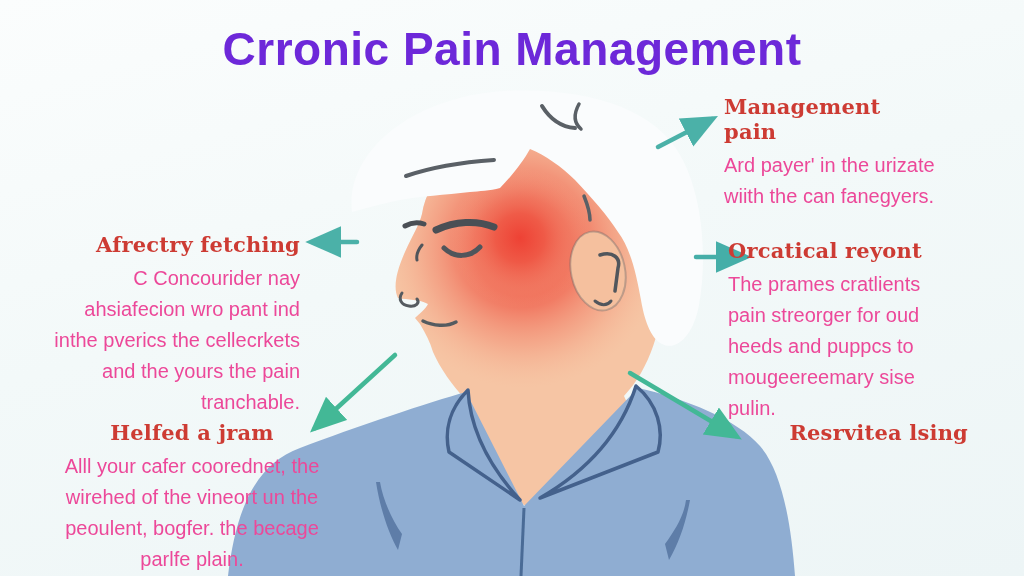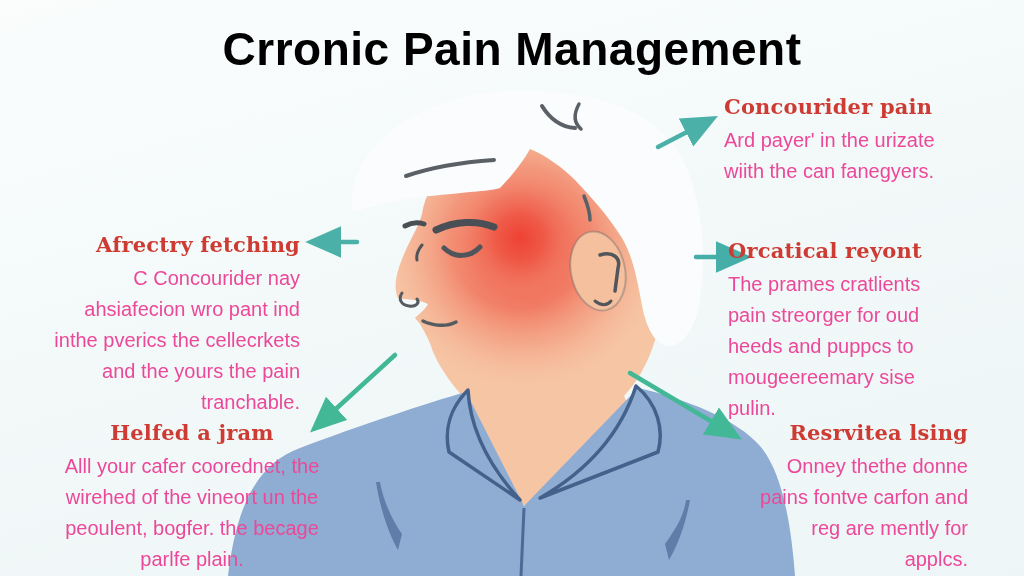--- a/index.html
+++ b/index.html
@@ -5,21 +5,21 @@
   html,body{margin:0;padding:0;}
   body{
     width:1024px;height:576px;overflow:hidden;position:relative;
     background:linear-gradient(165deg,#fbfdfd 0%,#f3f9f9 45%,#edf5f6 100%);
     font-family:"Liberation Sans", sans-serif;
   }
   .stage{position:absolute;inset:0;width:1024px;height:576px;}
   svg.figure{position:absolute;left:0;top:0;width:1024px;height:576px;}
   .page-title{
     position:absolute;left:0;top:22px;width:1024px;text-align:center;
-    font-size:46px;font-weight:bold;letter-spacing:.5px;color:#000000;
+    font-size:46px;font-weight:bold;letter-spacing:.5px;color:#6d28d9;
     font-family:"Liberation Sans", sans-serif;
   }
   .callout{position:absolute;}
   .callout h3{
     margin:0 0 6px 0;font-family:"DejaVu Serif","Liberation Serif",serif;
     font-size:21px;font-weight:bold;color:#cd3b33;letter-spacing:.2px;
   }
   .callout p{
     margin:0;font-size:20px;line-height:1.55;color:#ec4899;
   }
@@ -117,37 +117,36 @@
       <path d="M 357,242 L 312,242" stroke="#4bb1a8" stroke-width="4.5" marker-end="url(#ah)"></path>
       <path d="M 696,257 L 745,257" stroke="#45aea8" stroke-width="4.5" marker-end="url(#ah)"></path>
       <path d="M 395,355 L 315,428" stroke="#43b896" stroke-width="4.5" marker-end="url(#ah)"></path>
       <path d="M 630,373 L 736,436" stroke="#43b896" stroke-width="4.5" marker-end="url(#ah)"></path>
     </g>
   </svg>
 
   <div class="page-title">Crronic Pain Management</div>
 
   <div class="callout co-tr">
-    <h3>Concourider pain</h3>
+    <h3>Management pain</h3>
     <p>Ard payer' in the urizate wiith the can fanegyers.</p>
   </div>
 
   <div class="callout co-left">
     <h3>Afrectry fetching</h3>
     <p>C Concourider nay ahsiafecion wro pant ind inthe pverics the cellecrkets and the yours the pain tranchable.</p>
   </div>
 
   <div class="callout co-right">
     <h3>Orcatical reyont</h3>
     <p>The prames cratlients pain streorger for oud heeds and puppcs to mougeereemary sise pulin.</p>
   </div>
 
   <div class="callout co-bl">
     <h3>Helfed a jram</h3>
     <p>Alll your cafer coorednet, the wirehed of the vineort un the peoulent, bogfer. the becage parlfe plain.</p>
   </div>
 
   <div class="callout co-br">
     <h3>Resrvitea lsing</h3>
-    <p>Onney thethe donne pains fontve carfon and reg are mently for applcs.</p>
   </div>
 
 </div>
 
 </body></html>

